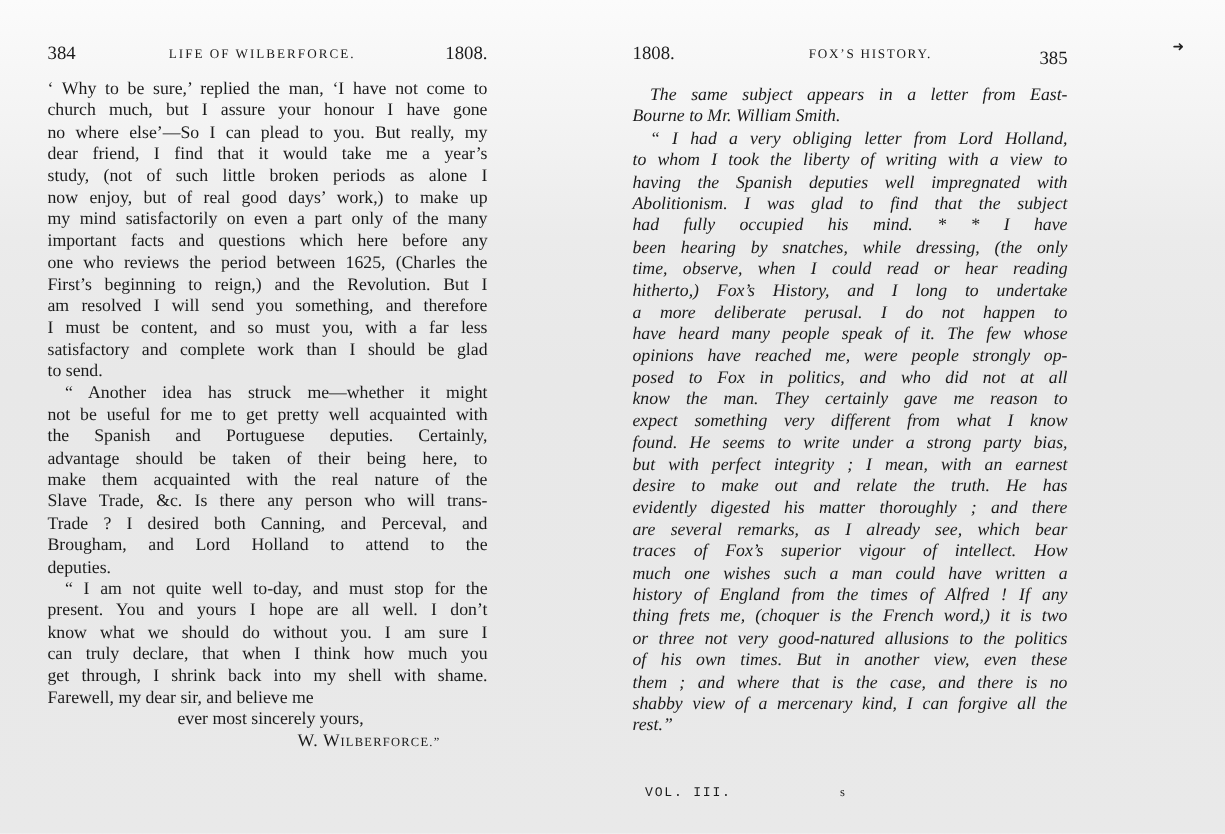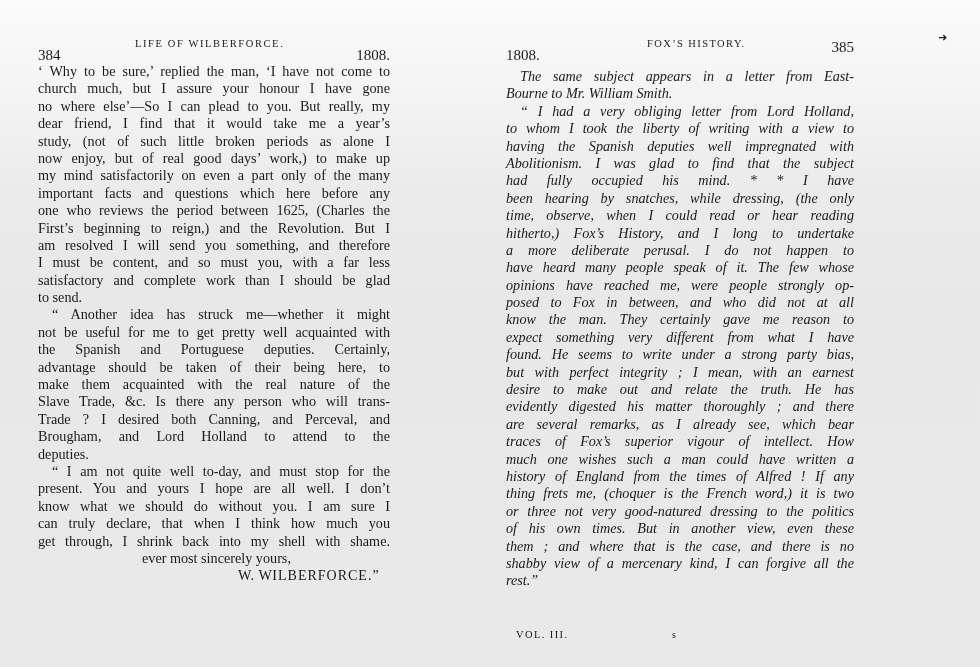--- a/index.html
+++ b/index.html
@@ -30,21 +30,21 @@
   .running-head {
     position: absolute;
     top: 35px;
     left: 0;
     width: 100%;
     height: 20px;
     font-size: 14px;
   }
   .running-head .pnum, .running-head .year {
     position: absolute;
-    top: 12px;
+    top: 0;
     font-size: 15px;
   }
   .running-head .title {
     position: absolute;
     top: 3px;
     font-size: 10.5px;
     letter-spacing: 1.6px;
     text-transform: uppercase;
   }
   .page-left .running-head .pnum { left: 0; }
@@ -81,32 +81,32 @@
   .line.closing {
     text-align-last: left;
     padding-left: 104px;
   }
   .line.signature {
     text-align-last: left;
     padding-left: 200px;
     letter-spacing: 0.5px;
   }
   .sc {
-    font-size: 14px;
+    font-size: 10px;
     letter-spacing: 1px;
   }
   .footer {
     position: absolute;
     top: 629px;
     left: 0;
     width: 100%;
     font-size: 10.5px;
     letter-spacing: 1.4px;
   }
-  .footer .vol { position: absolute; left: 10px; }
+  .footer .vol { position: absolute; left: 10px; font-family: Liberation Mono, monospace; }
   .footer .sig { position: absolute; left: 166px; font-size: 10px; }
 
   .edge-mark {
     position: absolute;
     left: 938px;
     top: 34px;
     width: 10px;
     height: 8px;
     color: #222;
     font-size: 11px;
@@ -145,20 +145,21 @@
     <span class="line">make them acquainted with the real nature of the</span>
     <span class="line">Slave Trade, &amp;c. Is there any person who will trans-</span>
     <span class="line">Trade ? I desired both Canning, and Perceval, and</span>
     <span class="line">Brougham, and Lord Holland to attend to the</span>
     <span class="line last">deputies.</span>
     <span class="line indent">“ I am not quite well to-day, and must stop for the</span>
     <span class="line">present. You and yours I hope are all well. I don’t</span>
     <span class="line">know what we should do without you. I am sure I</span>
     <span class="line">can truly declare, that when I think how much you</span>
     <span class="line">get through, I shrink back into my shell with shame.</span>
+    <span class="line last">Farewell, my dear sir, and believe me</span>
     <span class="line closing">ever most sincerely yours,</span>
     <span class="line signature"><span>W. W</span><span class="sc">ILBERFORCE.”</span></span>
   </div>
 </div>
 
 <div class="page page-right">
   <div class="running-head">
     <span class="year">1808.</span>
     <span class="title">FOX’S HISTORY.</span>
     <span class="pnum">385</span>
@@ -170,33 +171,33 @@
     <span class="line">to whom I took the liberty of writing with a view to</span>
     <span class="line">having the Spanish deputies well impregnated with</span>
     <span class="line">Abolitionism. I was glad to find that the subject</span>
     <span class="line">had fully occupied his mind. * * I have</span>
     <span class="line">been hearing by snatches, while dressing, (the only</span>
     <span class="line">time, observe, when I could read or hear reading</span>
     <span class="line">hitherto,) Fox’s History, and I long to undertake</span>
     <span class="line">a more deliberate perusal. I do not happen to</span>
     <span class="line">have heard many people speak of it. The few whose</span>
     <span class="line">opinions have reached me, were people strongly op-</span>
-    <span class="line">posed to Fox in between, and who did not at all</span>
+    <span class="line">posed to Fox in politics, and who did not at all</span>
     <span class="line">know the man. They certainly gave me reason to</span>
-    <span class="line">expect something very different from what I have</span>
+    <span class="line">expect something very different from what I know</span>
     <span class="line">found. He seems to write under a strong party bias,</span>
     <span class="line">but with perfect integrity ; I mean, with an earnest</span>
     <span class="line">desire to make out and relate the truth. He has</span>
     <span class="line">evidently digested his matter thoroughly ; and there</span>
     <span class="line">are several remarks, as I already see, which bear</span>
     <span class="line">traces of Fox’s superior vigour of intellect. How</span>
     <span class="line">much one wishes such a man could have written a</span>
     <span class="line">history of England from the times of Alfred ! If any</span>
     <span class="line">thing frets me, (choquer is the French word,) it is two</span>
-    <span class="line">or three not very good-natured dressing to the politics</span>
+    <span class="line">or three not very good-natured allusions to the politics</span>
     <span class="line">of his own times. But in another view, even these</span>
     <span class="line">them ; and where that is the case, and there is no</span>
     <span class="line">shabby view of a mercenary kind, I can forgive all the</span>
     <span class="line last">rest.”</span>
   </div>
   <div class="footer">
     <span class="vol">VOL. III.</span>
     <span class="sig">s</span>
   </div>
 </div>

